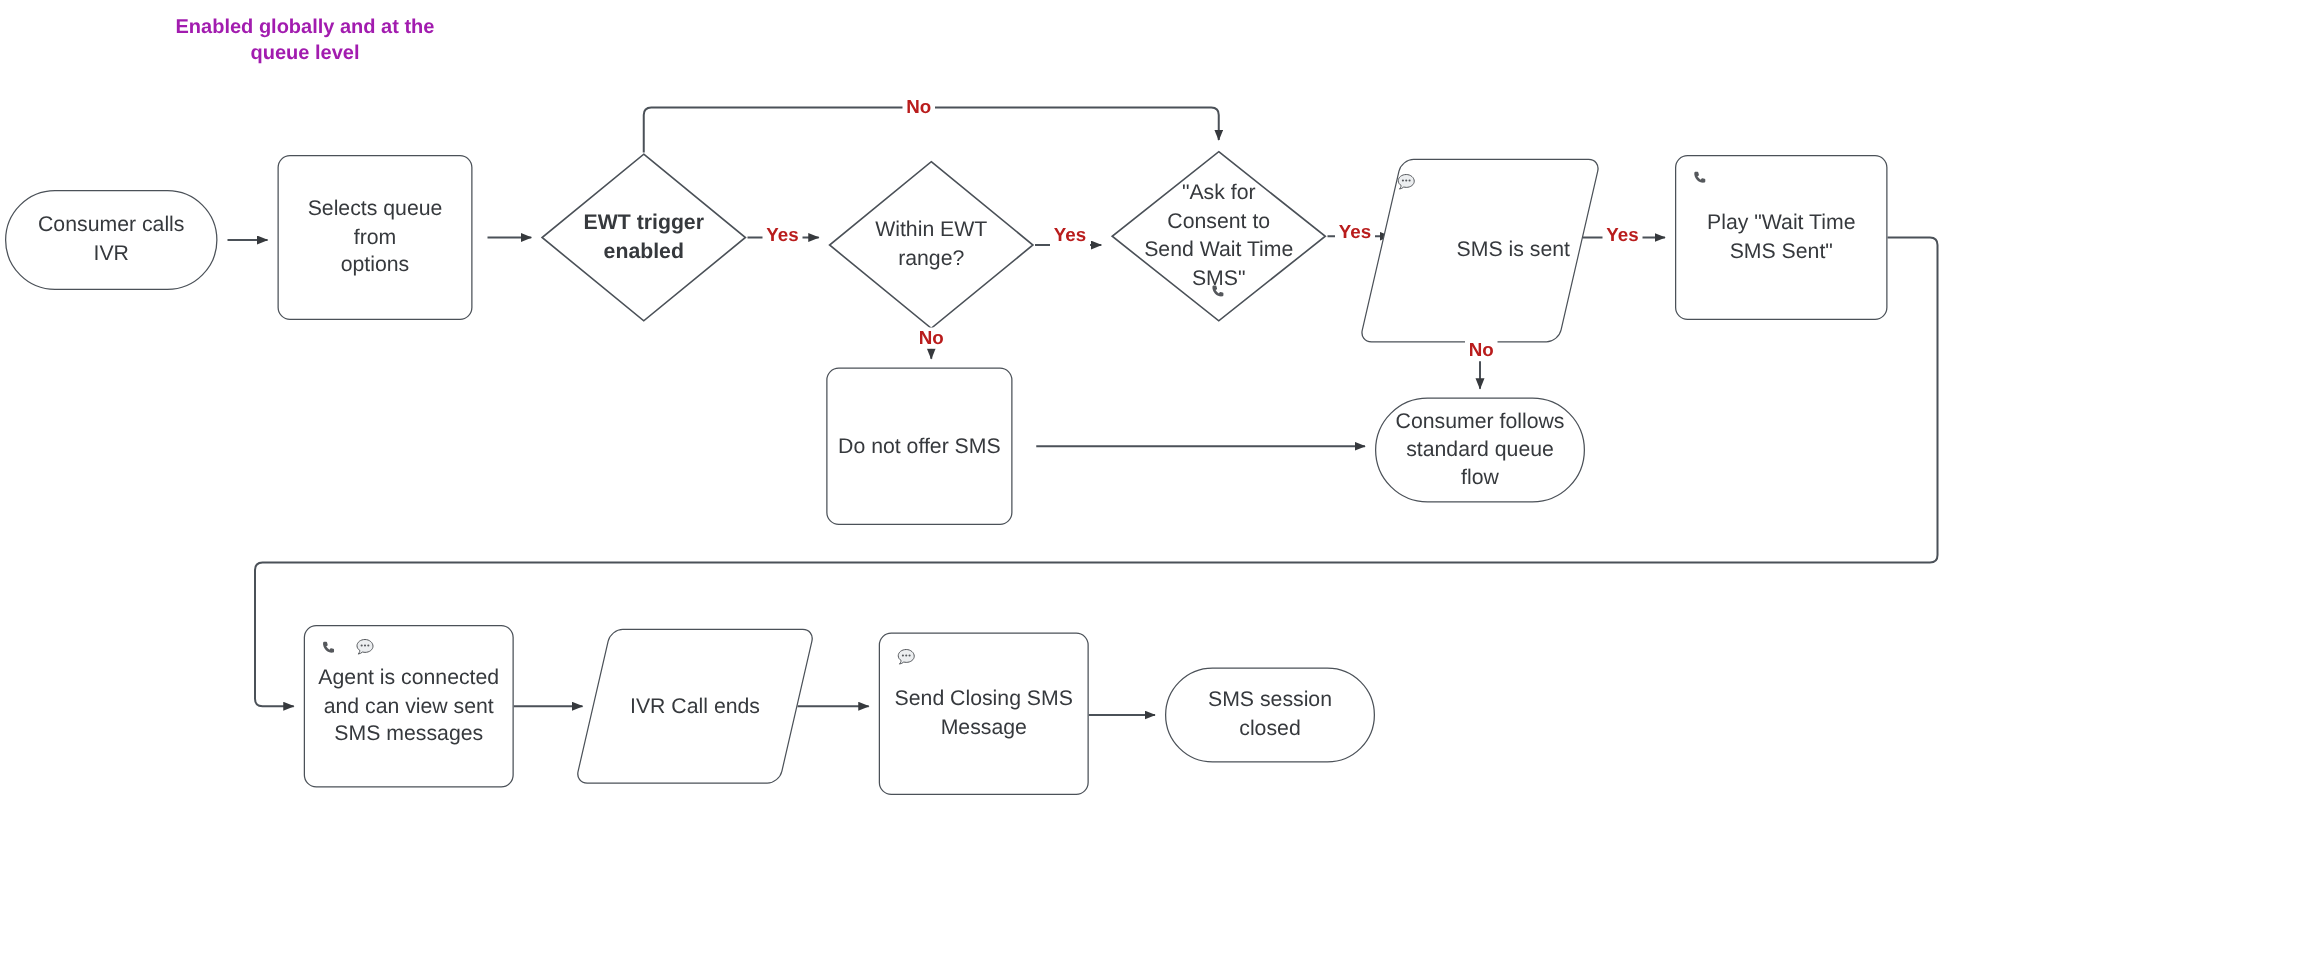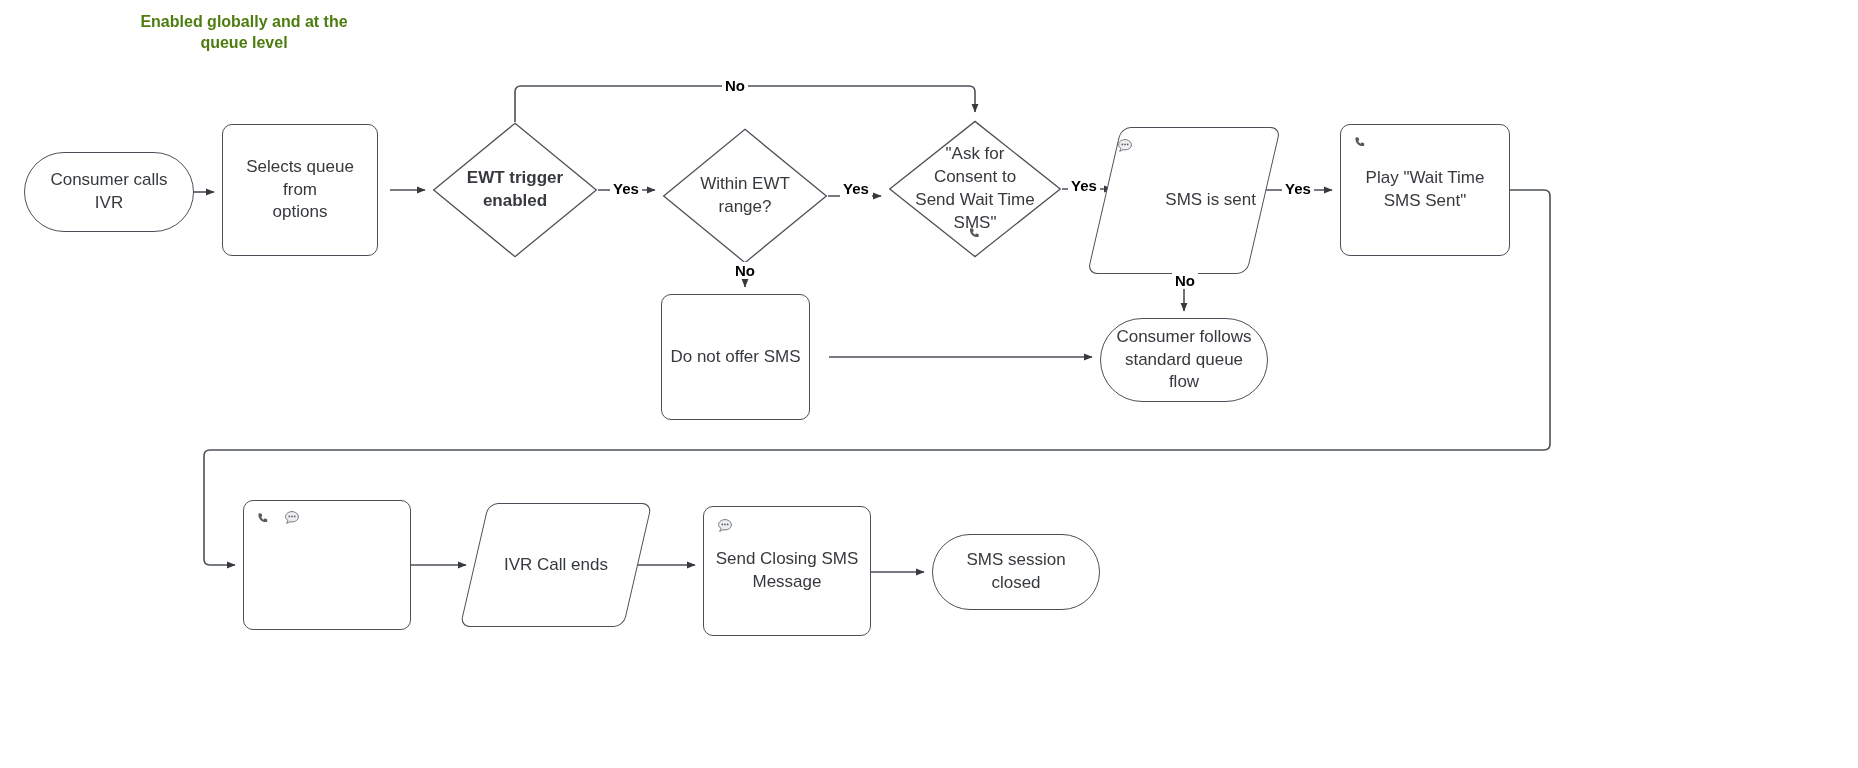--- a/index.html
+++ b/index.html
@@ -75,31 +75,31 @@
     display: flex;
     gap: 12px;
     align-items: center;
     z-index: 3;
   }
   .icon-phone, .icon-sms { display: block; }
   .edge-label {
     position: absolute;
     font-size: 15px;
     font-weight: bold;
-    color: #000000;
+    color: #b91c1c;
     background: #ffffff;
     padding: 0 3px;
     z-index: 4;
     white-space: nowrap;
   }
   #title {
     position: absolute;
     font-size: 16px;
     font-weight: bold;
-    color: #4d7c0f;
+    color: #a21caf;
     text-align: center;
     line-height: 1.3;
     white-space: pre-line;
     z-index: 5;
   }
 </style>
 </head>
 <body>
 
 <div id="canvas">
@@ -125,21 +125,21 @@
         <path d="M 829 357 L 1092 357" marker-end="url(#arrow)"></path>
         <path d="M 1184 254 L 1184 311" marker-end="url(#arrow)"></path>
         <path d="M 1510 190 L 1544 190 Q 1550 190 1550 196 L 1550 444 Q 1550 450 1544 450 L 210 450 Q 204 450 204 456 L 204 559 Q 204 565 210 565 L 235 565" marker-end="url(#arrow)"></path>
         <path d="M 411 565 L 466 565" marker-end="url(#arrow)"></path>
         <path d="M 638 565 L 695 565" marker-end="url(#arrow)"></path>
         <path d="M 871 572 L 924 572" marker-end="url(#arrow)"></path>
       </g>
   </svg>
 
   <div id="nodes-layer">
-      <div class="node shape-terminator" style="left: 24px; top: 152px; width: 170px; height: 80px;">
+      <div class="node shape-terminator" style="left: 4px; top: 152px; width: 170px; height: 80px;">
         <span class="label">Consumer calls
 IVR</span>
       </div>
       <div class="node shape-process" style="left: 222px; top: 124px; width: 156px; height: 132px;">
         <span class="label">Selects queue from
 options</span>
       </div>
       <div class="node shape-diamond" style="left: 432px; top: 122px; width: 166px; height: 136px; font-weight: bold;">
         <div class="dia-bg">
           <svg viewBox="0 0 100 100" preserveAspectRatio="none">
@@ -196,20 +196,23 @@
         </span>
       </div>
       <div class="node shape-process" style="left: 661px; top: 294px; width: 149px; height: 126px;">
         <span class="label">Do not offer SMS</span>
       </div>
       <div class="node shape-terminator" style="left: 1100px; top: 318px; width: 168px; height: 84px; justify-content: center;">
         <span class="label">Consumer follows
 standard queue flow</span>
       </div>
       <div class="node shape-process" style="left: 243px; top: 500px; width: 168px; height: 130px;">
+        <span class="label">Agent is connected
+and can view sent
+SMS messages</span>
         <span class="node-icons" style="left: 13px; top: 11px;">
           <svg viewBox="0 0 16 16" width="13" height="13" class="icon-phone">
             <path d="M3.2 1.6c-.7 0-1.3.5-1.4 1.2-.3 2.4.7 5.1 2.6 7 1.9 1.9 4.6 2.9 7 2.6.7-.1 1.2-.7 1.2-1.4v-1.4c0-.5-.3-.9-.8-1l-2-.5c-.4-.1-.9.1-1.1.5l-.5.9C7 8.9 5.7 7.6 4.9 6.2l.9-.5c.4-.2.6-.7.5-1.1l-.5-2c-.1-.5-.5-.8-1-.8z" fill="#55585c"></path>
           </svg>
         </span>
         <span class="node-icons" style="left: 40px; top: 9px;">
           <svg viewBox="0 0 18 18" width="16" height="16" class="icon-sms">
             <path d="M9 1.8c-4 0-7.2 2.5-7.2 5.6 0 1.8 1 3.3 2.6 4.3-.1 1-.6 2.2-1.6 3.2 1.6-.2 3-1 3.9-1.8.7.2 1.5.3 2.3.3 4 0 7.2-2.5 7.2-5.6S13 1.8 9 1.8z" fill="#eceef0" stroke="#55585c" stroke-width="0.9"></path>
             <circle cx="6" cy="7.2" r="0.95" fill="#55585c"></circle>
             <circle cx="9" cy="7.2" r="0.95" fill="#55585c"></circle>

